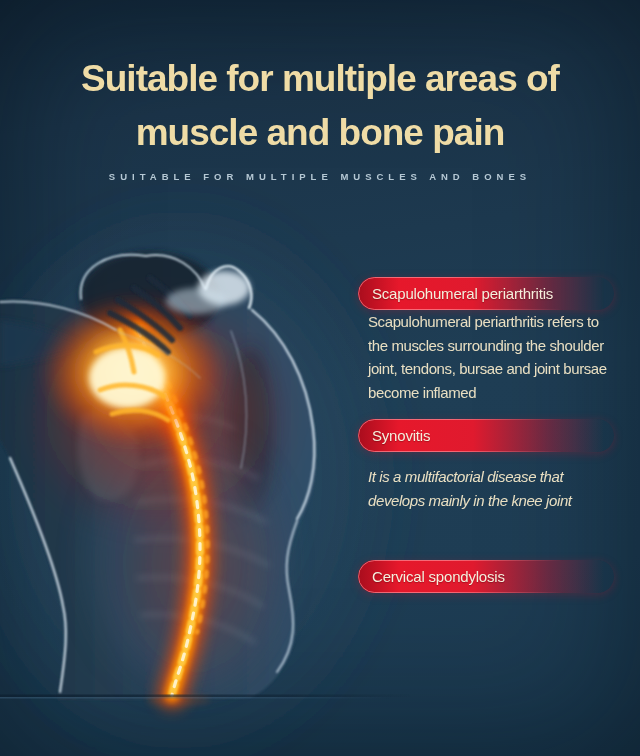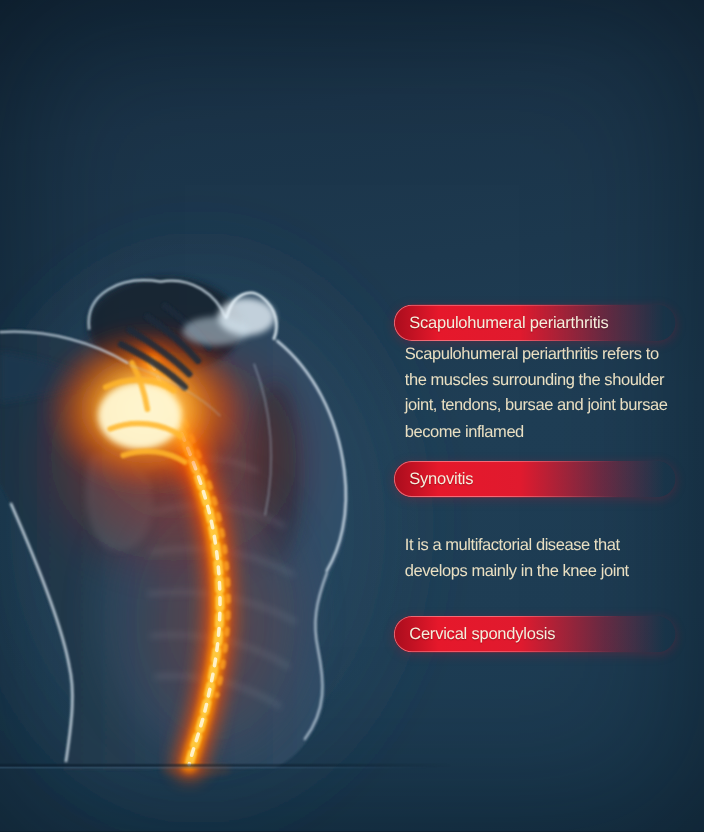--- a/index.html
+++ b/index.html
@@ -30,21 +30,21 @@
   .pill::before{content:"";position:absolute;inset:0;border-radius:17px;
         border:1px solid rgba(255,150,160,.65);
         -webkit-mask-image:linear-gradient(90deg,#000 35%,transparent 80%);
         mask-image:linear-gradient(90deg,#000 35%,transparent 80%);}
   .pill-label{position:absolute;left:14px;top:0;line-height:33px;white-space:nowrap;
         font-size:15px;letter-spacing:-.2px;color:var(--c-pill-text,#f6efdd);
         text-shadow:0 1px 1px rgba(60,0,10,.35);}
   .desc{margin:0 0 0 10px;width:252px;font-size:15px;letter-spacing:-.4px;line-height:23.5px;
         color:var(--c-description-text,#e9dfc2);}
   .cond-1 .desc{margin-top:0;}
-  .cond-2 .desc{margin-top:32px;}
+  .cond-2 .desc{margin-top:13px;font-style:italic;}
   .cond-3 .desc{margin-top:17px;}
   
   .figure-svg{position:absolute;inset:0;z-index:1;}
 </style>
 </head>
 <body>
 
 <div class="canvas">
 
   <svg class="figure-svg" width="640" height="756" viewBox="0 0 640 756" aria-hidden="true">
@@ -169,20 +169,27 @@
       <path d="M 118 332 C 150 342 182 360 200 378" stroke="#b9cfdd" stroke-width="1.4" opacity="0.35"></path>
     </g>
     <ellipse cx="224" cy="288" rx="26" ry="17" fill="#e8f3fa" opacity="0.8" filter="url(#f3)"></ellipse>
     <ellipse cx="196" cy="301" rx="30" ry="13" fill="#cfe2ee" opacity="0.5" filter="url(#f3)"></ellipse>
 
     <rect x="0" y="694.5" width="410" height="2.5" fill="url(#gLineDark)"></rect>
     <rect x="0" y="697" width="390" height="1.5" fill="url(#gLineLight)"></rect>
     <ellipse cx="178" cy="700" rx="32" ry="6" fill="#ff5a00" opacity="0.14" filter="url(#f3)"></ellipse>
   </svg>
 
+  <div class="header">
+    <h1 class="title">
+      <span>Suitable for multiple areas of</span>
+      <span>muscle and bone pain</span>
+    </h1>
+    <div class="subtitle">SUITABLE FOR MULTIPLE MUSCLES AND BONES</div>
+  </div>
 
   <div class="cond cond-1">
     <div class="pill">
       <span class="pill-label">Scapulohumeral periarthritis</span>
     </div>
     <p class="desc">Scapulohumeral periarthritis refers to the muscles surrounding the shoulder joint, tendons, bursae and joint bursae become inflamed</p>
   </div>
 
   <div class="cond cond-2">
     <div class="pill">

